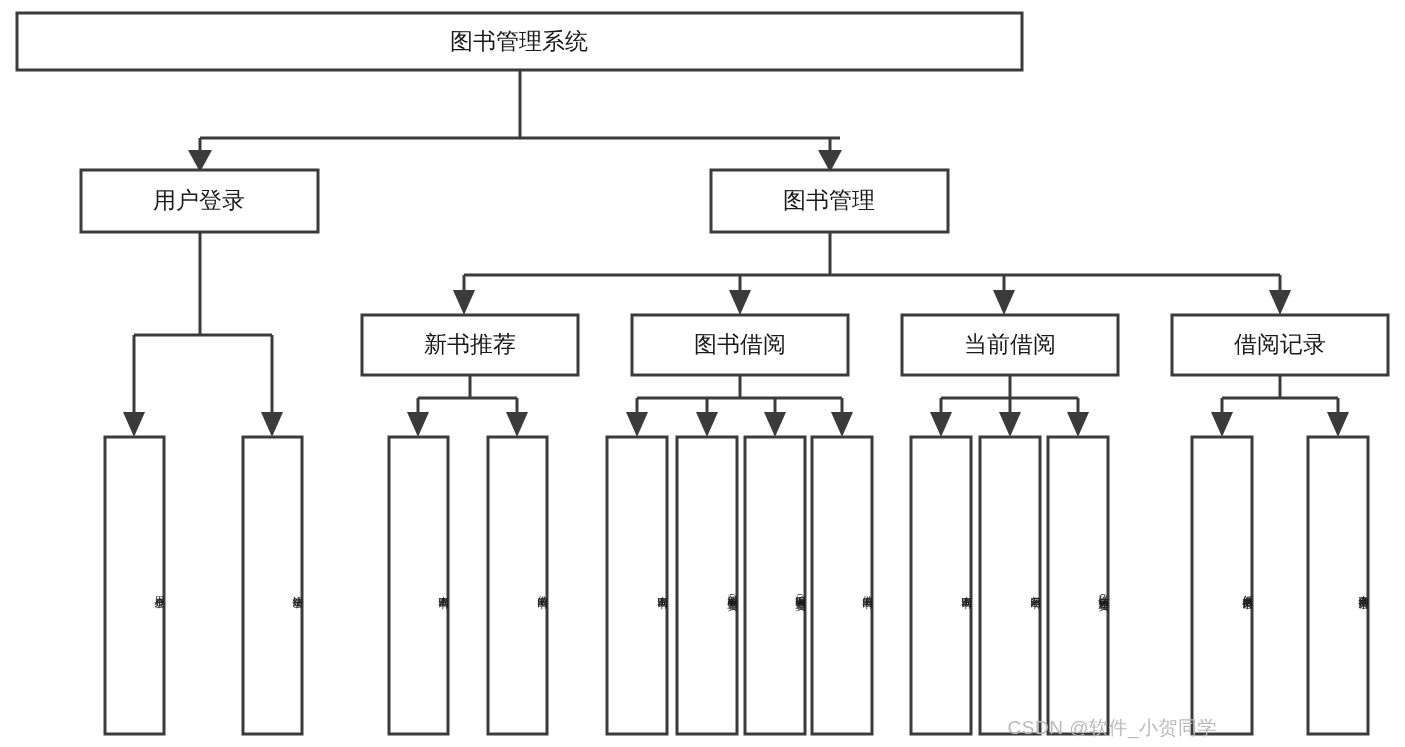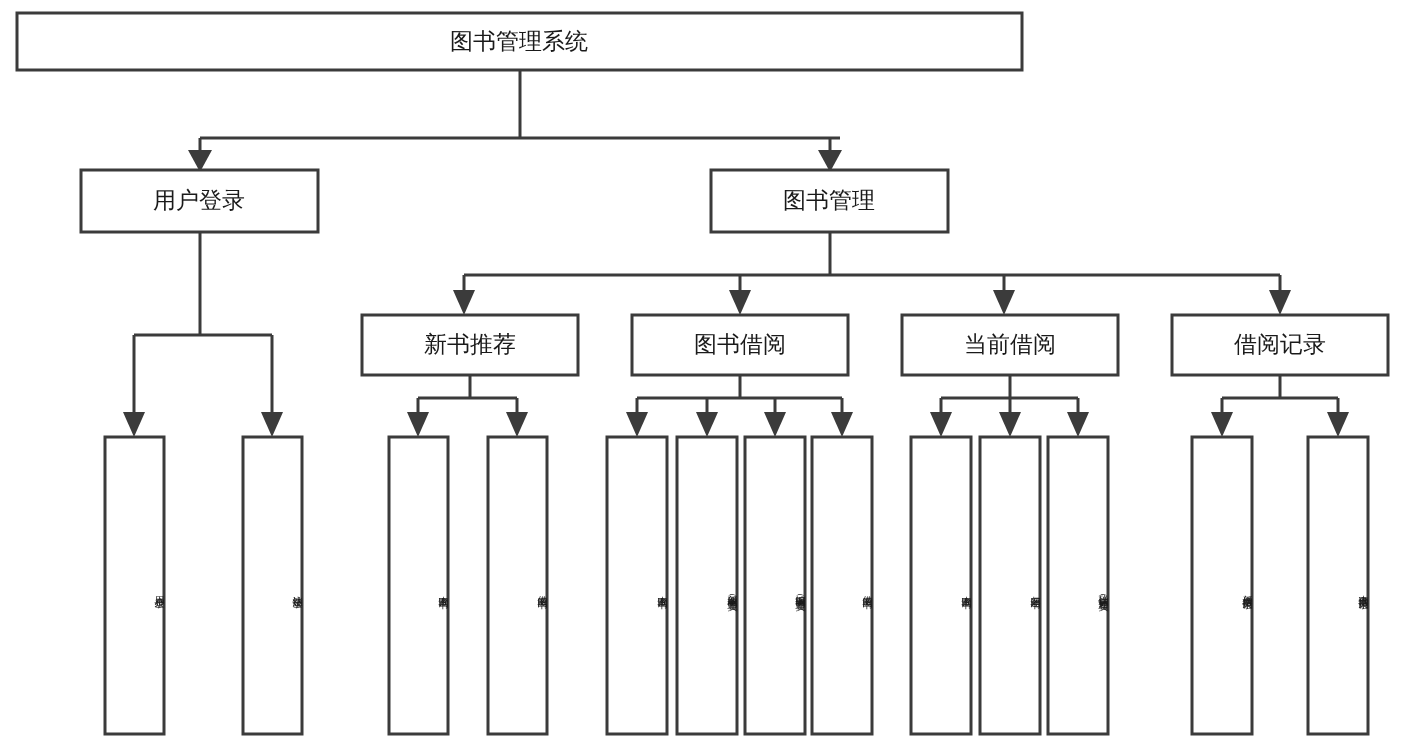--- a/index.html
+++ b/index.html
@@ -208,14 +208,15 @@
   <div class="label-vertical" style="left: 745px; top: 441px; width: 60px; height: 293px; font-size: 10px; padding-top: 4px;">编辑图书（管理员）</div>
   <div class="label-vertical" style="left: 812px; top: 437px; width: 60px; height: 297px; font-size: 10px; padding-top: 4px;">借阅图书</div>
 
   <div class="label-vertical" style="left: 911px; top: 437px; width: 60px; height: 297px; font-size: 10px; padding-top: 4px;">查询图书</div>
   <div class="label-vertical" style="left: 980px; top: 437px; width: 60px; height: 297px; font-size: 10px; padding-top: 4px;">归还图书</div>
   <div class="label-vertical" style="left: 1048px; top: 441px; width: 60px; height: 293px; font-size: 10px; padding-top: 4px;">确认归还（管理员）</div>
 
   <div class="label-vertical" style="left: 1192px; top: 437px; width: 60px; height: 297px; font-size: 10px; padding-top: 4px;">新增借阅记录</div>
   <div class="label-vertical" style="left: 1308px; top: 437px; width: 60px; height: 297px; font-size: 10px; padding-top: 4px;">查询借阅记录</div>
 
+  <div class="watermark">CSDN @软件_小贺同学</div>
 
 </div>
 
 </body></html>

